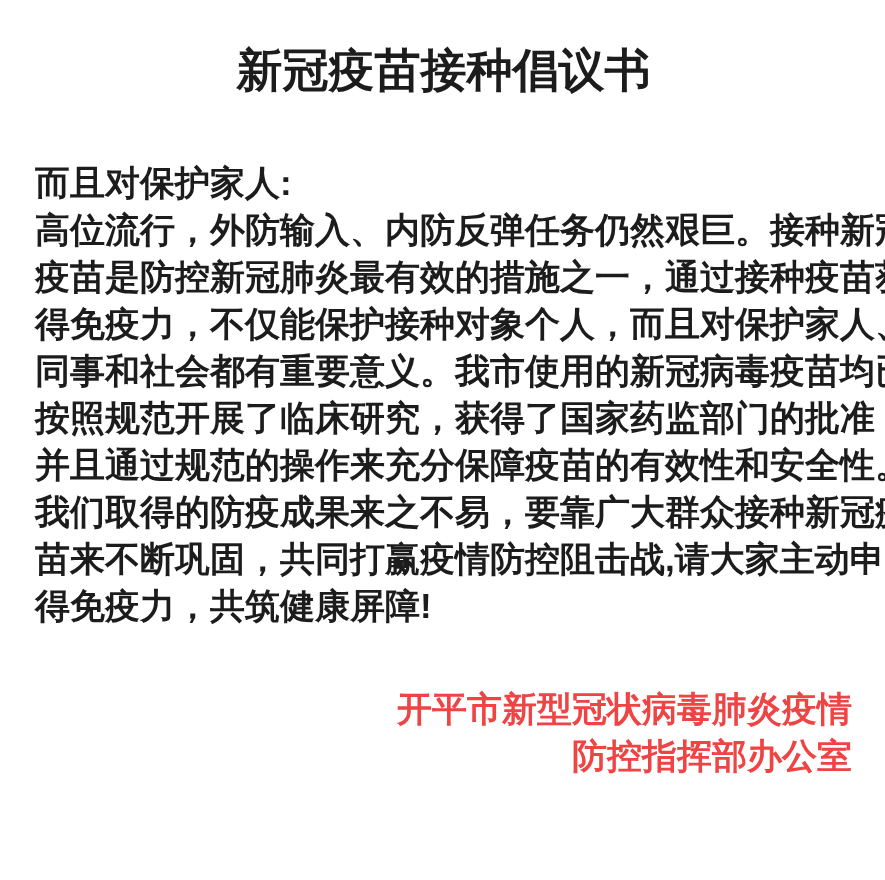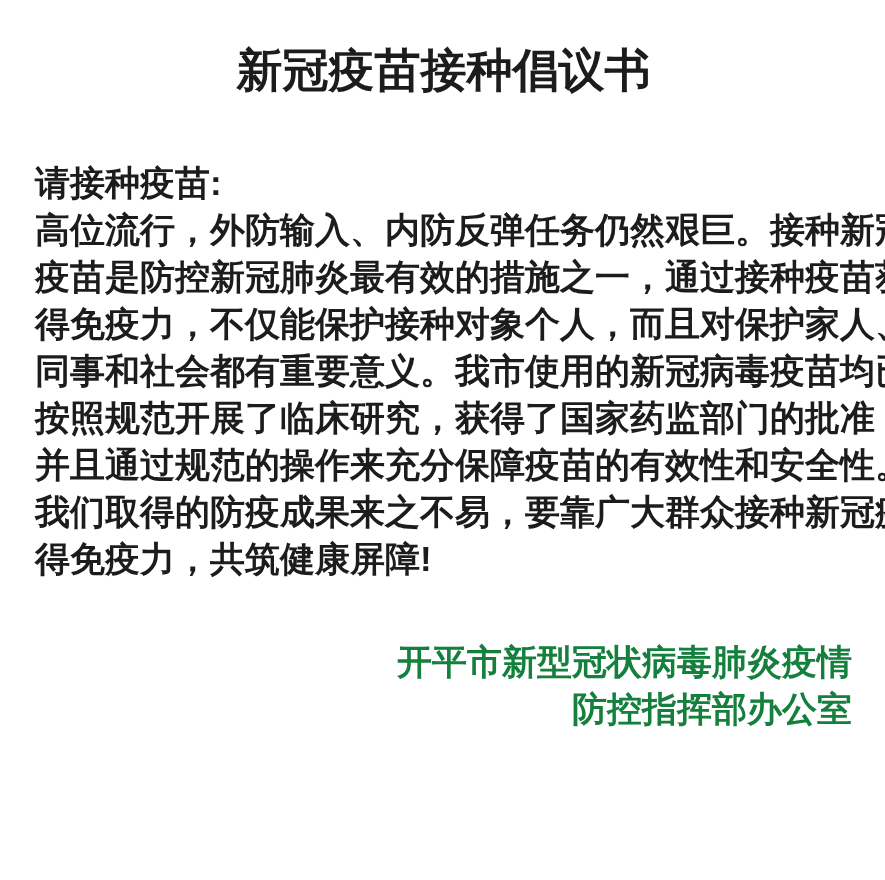--- a/index.html
+++ b/index.html
@@ -42,40 +42,41 @@
     padding-left: 49px;
   }
   .signature-block {
     margin-top: 56px;
     text-align: right;
   }
   .signature-line {
     font-size: 35px;
     line-height: 47px;
     font-weight: 600;
-    color: #15803d;
+    color: #ef4444;
   }
 </style>
 </head>
 <body>
 
 <div class="page">
   <h1 class="doc-title">新冠疫苗接种倡议书</h1>
 
   <div class="body-block">
-    <div class="salutation">请接种疫苗:</div>
+    <div class="salutation">而且对保护家人:</div>
 
     <div>
         <div class="body-line">高位流行，外防输入、内防反弹任务仍然艰巨。接种新冠</div>
         <div class="body-line">疫苗是防控新冠肺炎最有效的措施之一，通过接种疫苗获</div>
         <div class="body-line">得免疫力，不仅能保护接种对象个人，而且对保护家人、</div>
         <div class="body-line">同事和社会都有重要意义。我市使用的新冠病毒疫苗均已</div>
         <div class="body-line">按照规范开展了临床研究，获得了国家药监部门的批准，</div>
         <div class="body-line">并且通过规范的操作来充分保障疫苗的有效性和安全性。</div>
         <div class="body-line">我们取得的防疫成果来之不易，要靠广大群众接种新冠疫</div>
+        <div class="body-line">苗来不断巩固，共同打赢疫情防控阻击战,请大家主动申</div>
         <div class="body-line">得免疫力，共筑健康屏障!</div>
       </div>
   </div>
 
   <div class="signature-block">
       <div class="signature-line">开平市新型冠状病毒肺炎疫情</div>
       <div class="signature-line">防控指挥部办公室</div>
     </div>
 </div>
 

